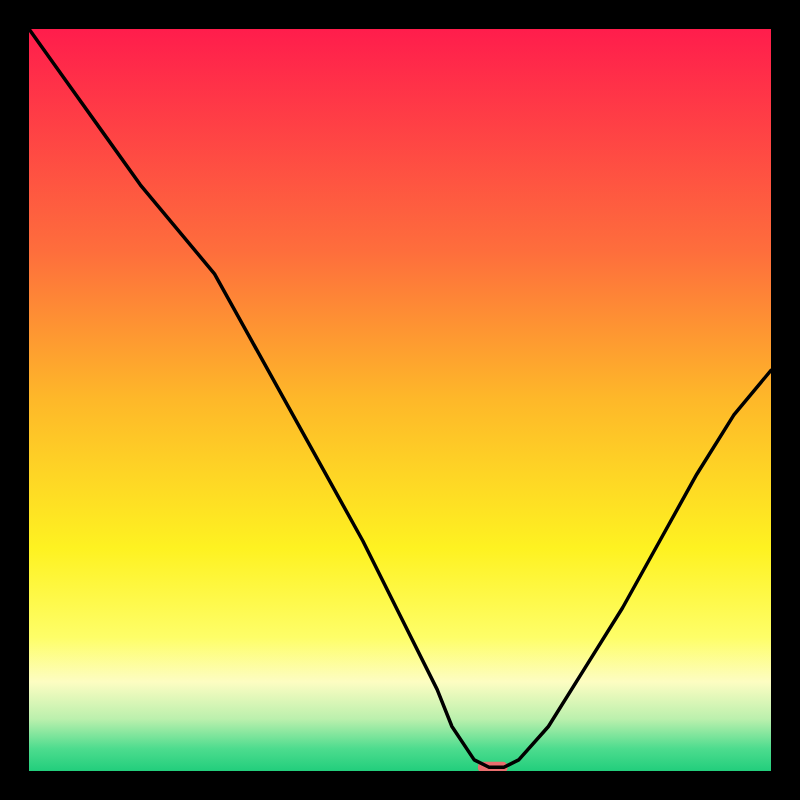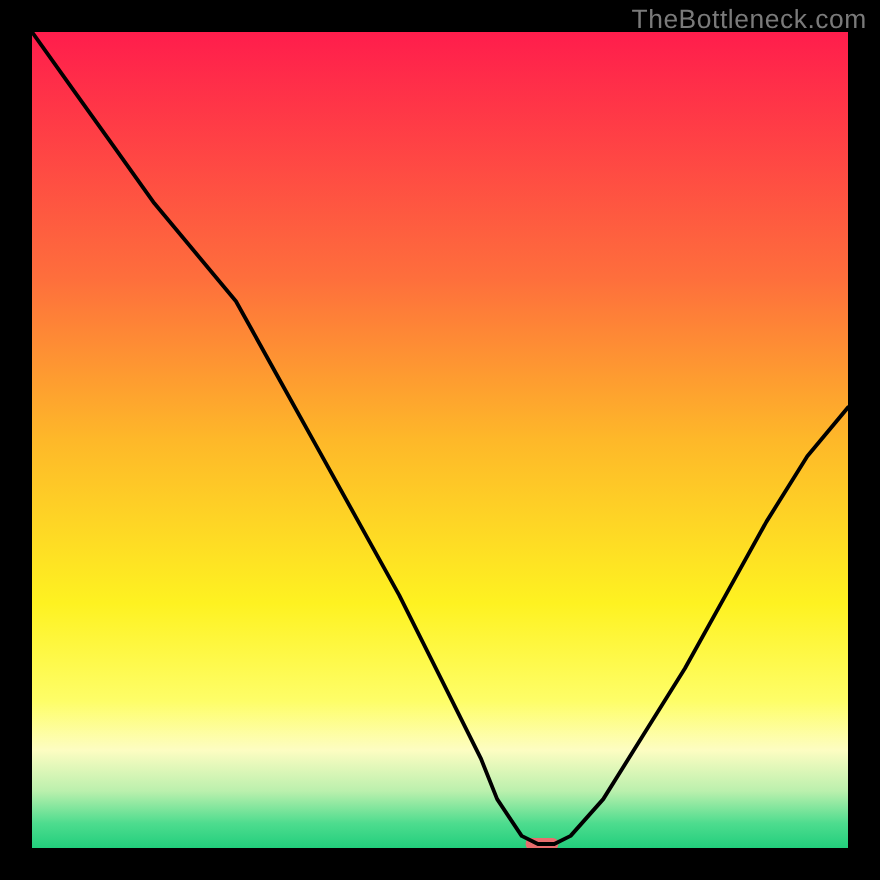--- a/index.html
+++ b/index.html
@@ -45,21 +45,20 @@
   }
   .marker {
     fill: #E86E6E;
     stroke: none;
   }
 </style>
 </head>
 <body>
 
 <div class="frame">
-  <div class="watermark">TheBottleneck.com</div>
 
   <div class="plot-wrap">
     <svg id="plot-svg" width="742" height="742" viewBox="0 0 742 742" preserveAspectRatio="none">
       <defs>
         <linearGradient id="bg-grad" x1="0" y1="0" x2="0" y2="1">
             <stop offset="0%" stop-color="#FF1D4C"></stop>
             <stop offset="30%" stop-color="#FE6E3C"></stop>
             <stop offset="50%" stop-color="#FEB829"></stop>
             <stop offset="70%" stop-color="#FEF221"></stop>
             <stop offset="82%" stop-color="#FEFE68"></stop>

